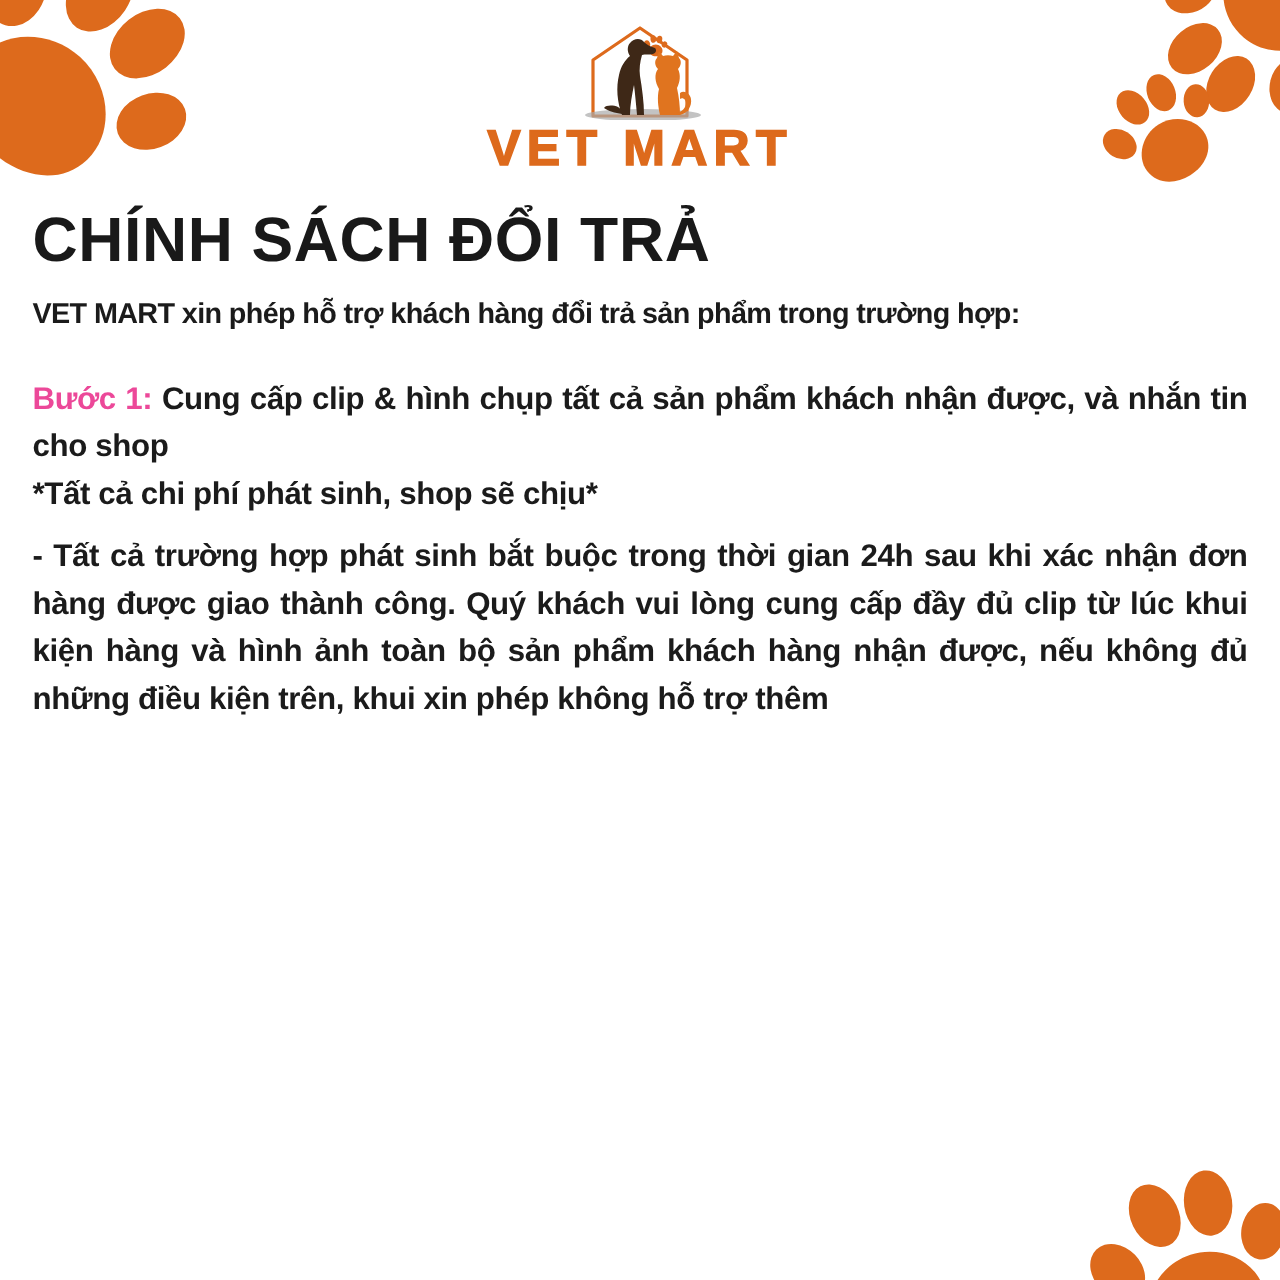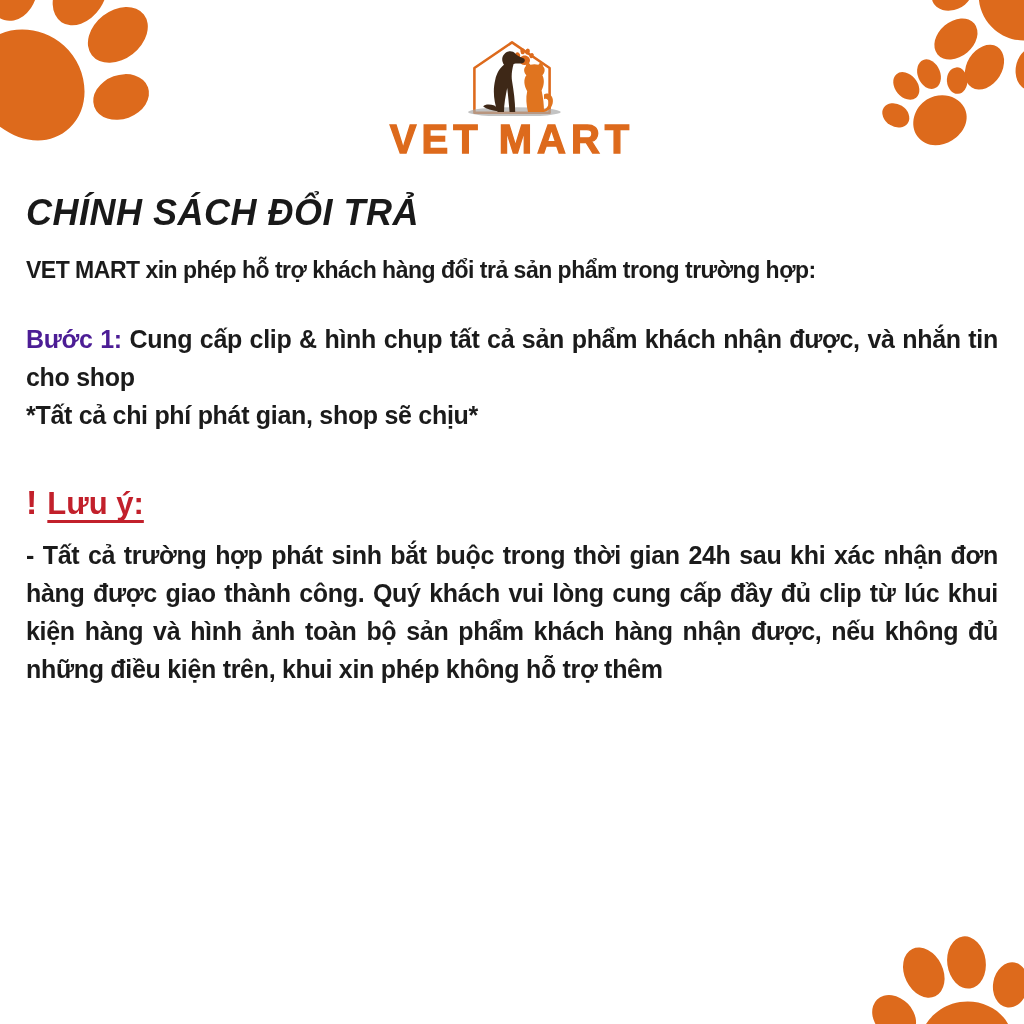--- a/index.html
+++ b/index.html
@@ -16,63 +16,62 @@
 
   
   .paw { position: absolute; }
   .paw svg { width: 100%; height: 100%; display: block; }
   .paw-tl { left: -52px; top: -58px; width: 220px; height: 220px; transform: rotate(42deg); }
   .paw-tr-corner { right: -55px; top: -55px; width: 160px; height: 160px; transform: rotate(-140deg); }
   .paw-tr { right: 44px; top: 52px; width: 102px; height: 102px; transform: rotate(-32deg); }
   .paw-br { right: -18px; bottom: -74px; width: 175px; height: 175px; transform: rotate(-18deg); }
 
   
-  .logo-wrap { padding-top: 36px; text-align: center; }
+  .logo-wrap { padding-top: 16px; text-align: center; }
   .logo-art { width: 230px; height: 80px; display: block; margin: 0 auto; }
   .wordmark {
     margin-top: 2px;
     font-size: 40px;
     font-weight: bold;
     letter-spacing: 5px;
     color: #DD6A1C;
     -webkit-text-stroke: 1.3px #DD6A1C;
     line-height: 42px;
   }
 
   
   .content { margin: 0 26px; }
 
   .page-title {
     margin-top: 26px;
-    font-size: 36px;
+    font-size: 50px;
     font-weight: bold;
     letter-spacing: 0.5px;
     line-height: 53px;
     color: #191919;
-    font-style: italic;
   }
 
   .intro {
     margin-top: 13px;
     font-size: 23px;
     font-weight: bold;
     letter-spacing: -0.5px;
     white-space: nowrap;
     line-height: 36px;
   }
 
   .body-par {
     font-size: 25px;
     font-weight: bold;
     letter-spacing: -0.3px;
     line-height: 38px;
     text-align: justify;
   }
   .steps { margin-top: 32px; }
-  .step-label { color: #4c1d95; }
+  .step-label { color: #ec4899; }
 
   .cost-note {
     font-size: 25px;
     font-weight: bold;
     letter-spacing: -0.3px;
     line-height: 38px;
   }
 
   .warning-heading {
     margin-top: 48px;
@@ -164,24 +163,21 @@
 </div>
 
 <div class="content">
 
   <h1 class="page-title">CHÍNH SÁCH ĐỔI TRẢ</h1>
 
   <p class="intro">VET MART xin phép hỗ trợ khách hàng đổi trả sản phẩm trong trường hợp:</p>
 
   <div class="steps">
     <p class="body-par"><span class="step-label">Bước 1:</span><span> Cung cấp clip &amp; hình chụp tất cả sản phẩm khách nhận được, và nhắn tin cho shop</span></p>
-    <p class="cost-note">*Tất cả chi phí phát gian, shop sẽ chịu*</p>
+    <p class="cost-note">*Tất cả chi phí phát sinh, shop sẽ chịu*</p>
   </div>
 
-  <div class="warning-heading">
-    <span class="warning-mark">!</span><span class="warning-label">Lưu ý:</span>
-  </div>
 
   <div class="notes">
     <p class="body-par">- Tất cả trường hợp phát sinh bắt buộc trong thời gian 24h sau khi xác nhận đơn hàng được giao thành công. Quý khách vui lòng cung cấp đầy đủ clip từ lúc khui kiện hàng và hình ảnh toàn bộ sản phẩm khách hàng nhận được, nếu không đủ những điều kiện trên, khui xin phép không hỗ trợ thêm</p>
   </div>
 
 </div>
 
 </body></html>

